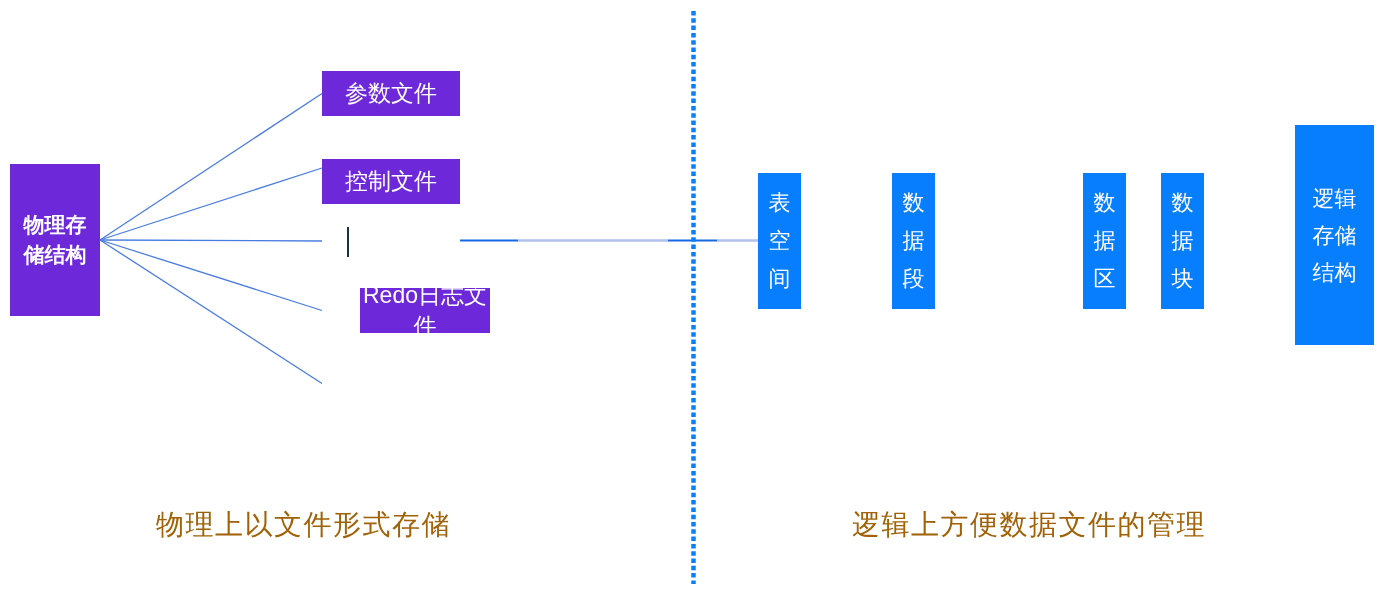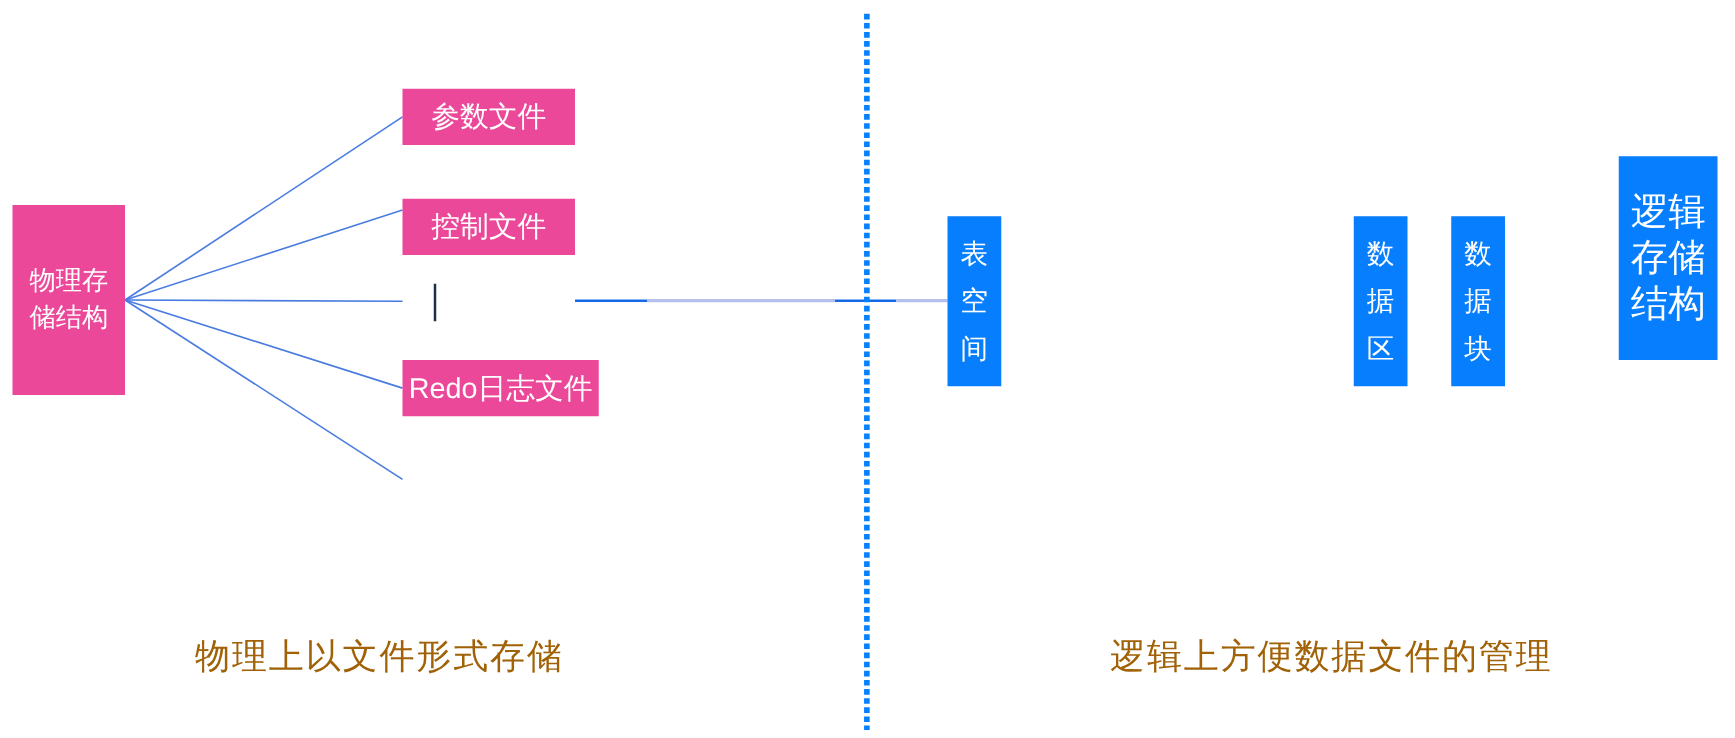--- a/index.html
+++ b/index.html
@@ -4,38 +4,38 @@
 <style>
   html,body{margin:0;padding:0;background:#ffffff;}
   body{font-family:"Liberation Sans","DejaVu Sans",sans-serif;}
   .canvas{position:relative;width:1388px;height:590px;background:#ffffff;overflow:hidden;}
 
   .lines-layer{position:absolute;left:0;top:0;width:1388px;height:590px;pointer-events:none;}
 
   .node{position:absolute;display:flex;align-items:center;justify-content:center;
         color:#ffffff;text-align:center;box-sizing:border-box;}
 
-  .orange{background:#ec4899;}
+  .orange{background:#6d28d9;}
   .blue{background:#077EFD;}
 
   .root-left{left:10px;top:164px;width:90px;height:152px;font-size:21px;line-height:30px;}
-  .root-left .wrap{display:block;width:3.5em;margin:16px auto;word-break:break-all;}
+  .root-left .wrap{display:block;width:3.5em;margin:16px auto;word-break:break-all;font-weight:bold;}
 
   .file-box{left:322px;width:138px;height:45px;font-size:23px;}
-  .file-box.wide{width:157px;}
+  .file-box.wide{width:130px;margin-left:38px;}
 
   .vbox{top:173px;width:43px;height:136px;font-size:22px;line-height:38px;}
   .vbox .wrap{display:block;width:1.2em;margin:16px auto;word-break:break-all;}
 
-  .root-right{left:1295px;top:125px;width:79px;height:163px;font-size:30px;line-height:37px;}
+  .root-right{left:1295px;top:125px;width:79px;height:220px;font-size:22px;line-height:37px;}
   .root-right .wrap{display:block;width:2.5em;margin:0 auto;word-break:break-all;}
 
   .caption{position:absolute;top:506px;color:#a16207;font-size:28px;letter-spacing:1.5px;white-space:nowrap;}
   .caption-left{left:156px;}
-  .caption-right{left:888px;}
+  .caption-right{left:852px;}
 
   .caret{position:absolute;left:347px;top:227px;width:2px;height:30px;background:#1c2e4a;}
 </style>
 </head>
 <body>
 
 <div class="canvas">
 
   <svg class="lines-layer" width="1388" height="590" viewBox="0 0 1388 590">
 
@@ -65,20 +65,23 @@
   </div>
   <div class="node orange file-box wide" style="top:288px">
     <span>Redo日志文件</span>
   </div>
 
   <div class="caret"></div>
 
   <div class="node blue vbox" style="left:758px">
     <span class="wrap">表空间</span>
   </div>
+  <div class="node blue vbox" style="left:892px">
+    <span class="wrap">数据段</span>
+  </div>
   <div class="node blue vbox" style="left:1083px">
     <span class="wrap">数据区</span>
   </div>
   <div class="node blue vbox" style="left:1161px">
     <span class="wrap">数据块</span>
   </div>
 
   <div class="node blue root-right">
     <span class="wrap">逻辑存储结构</span>
   </div>

